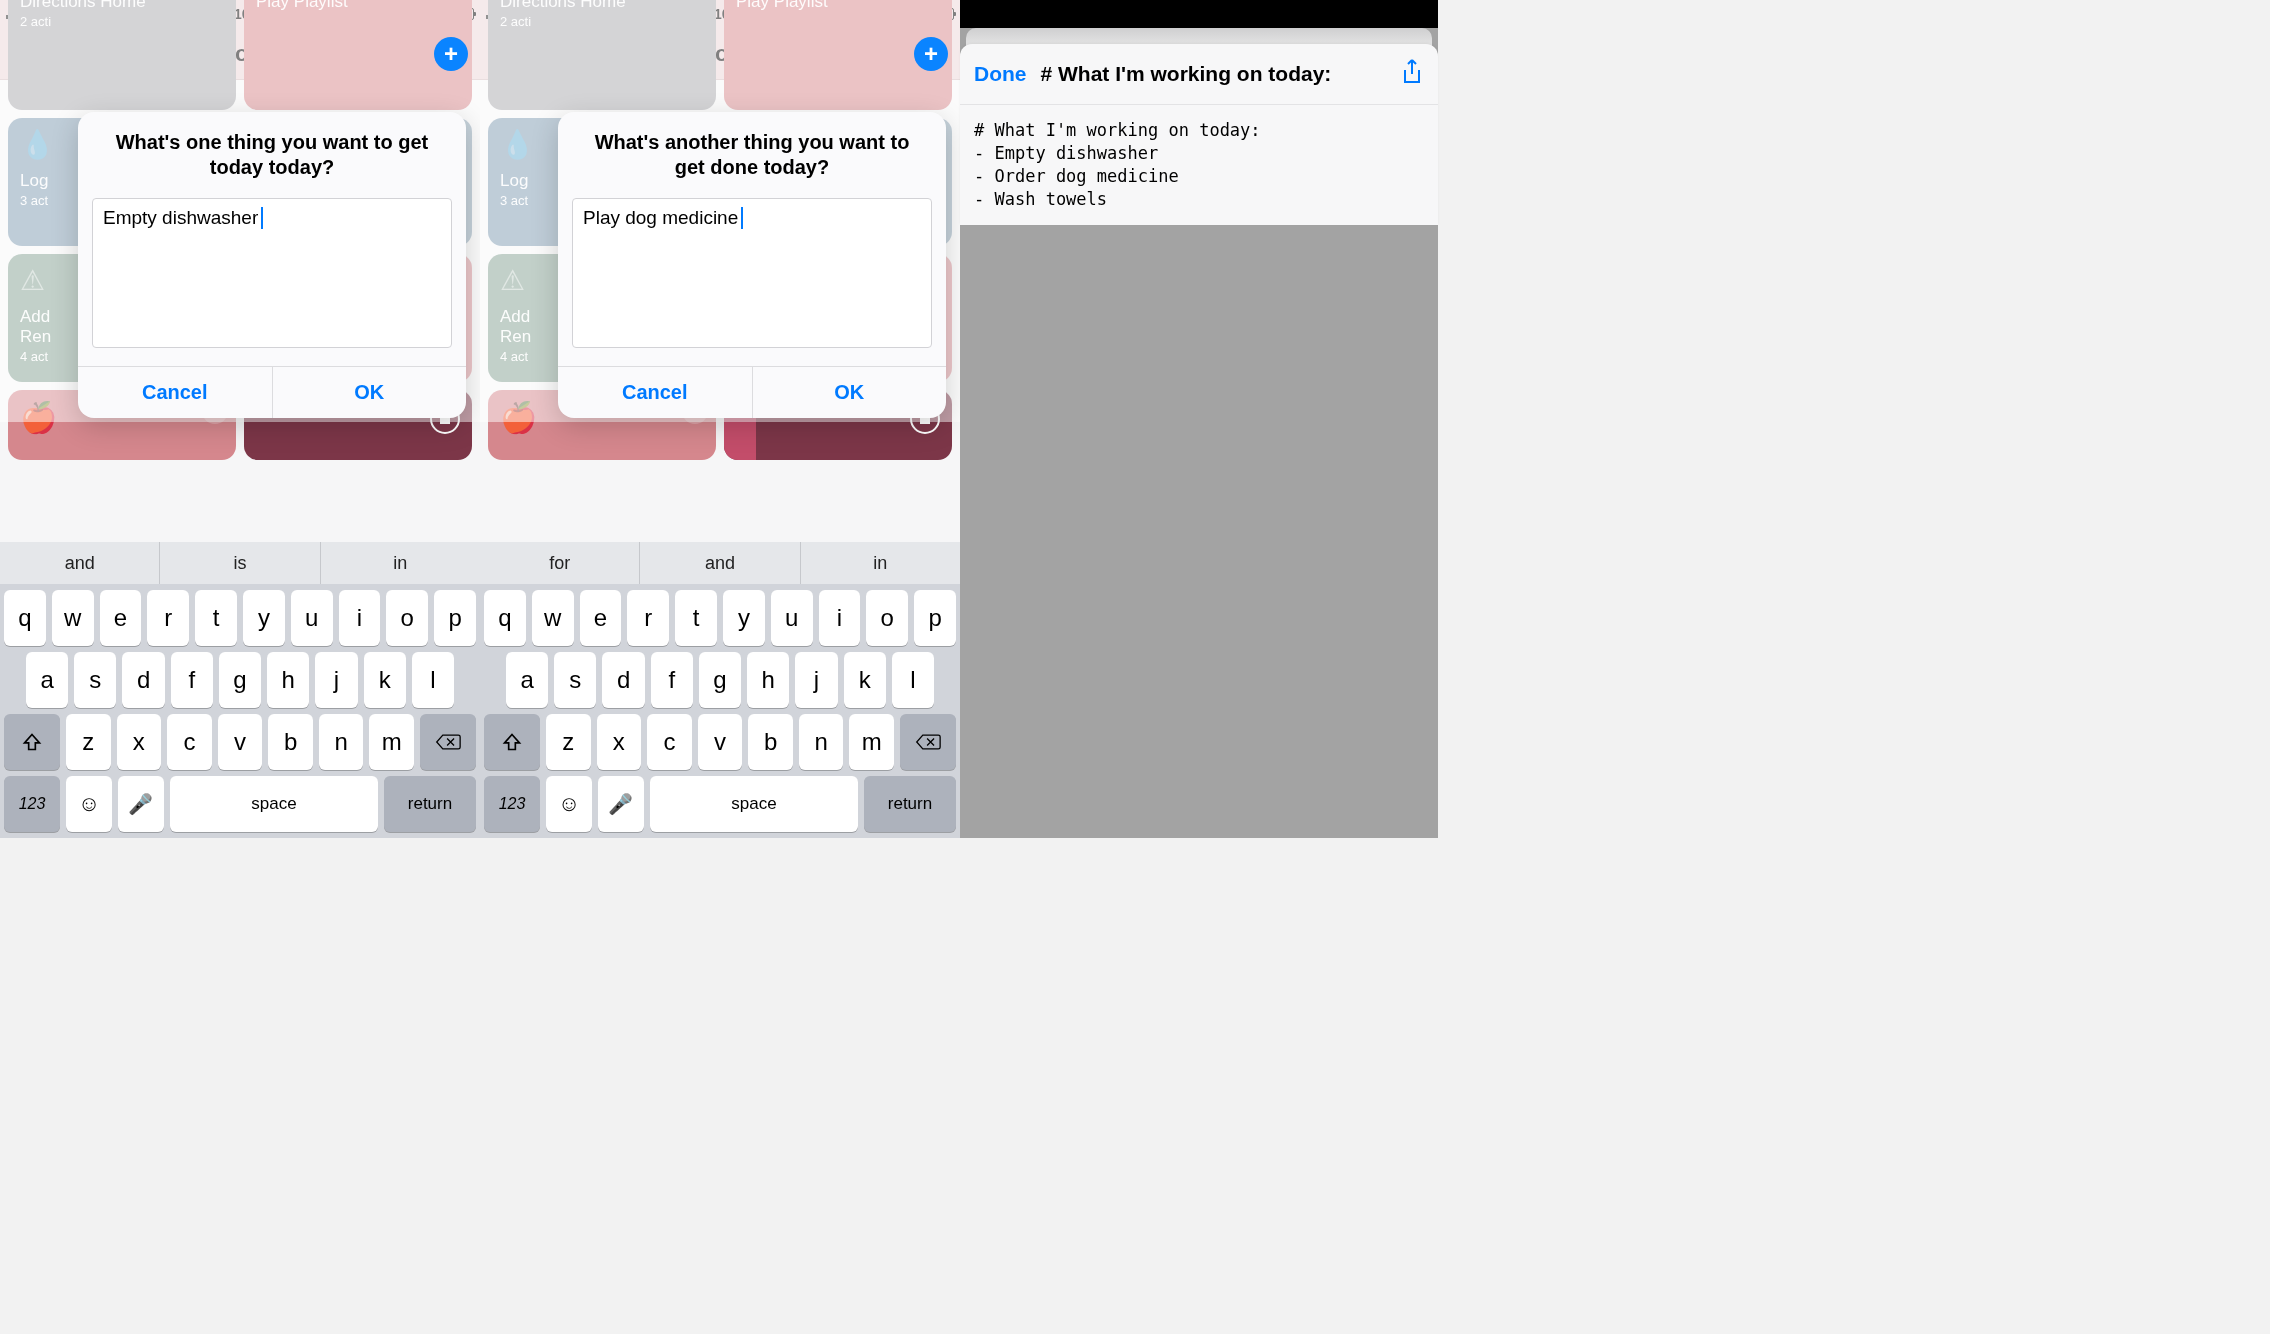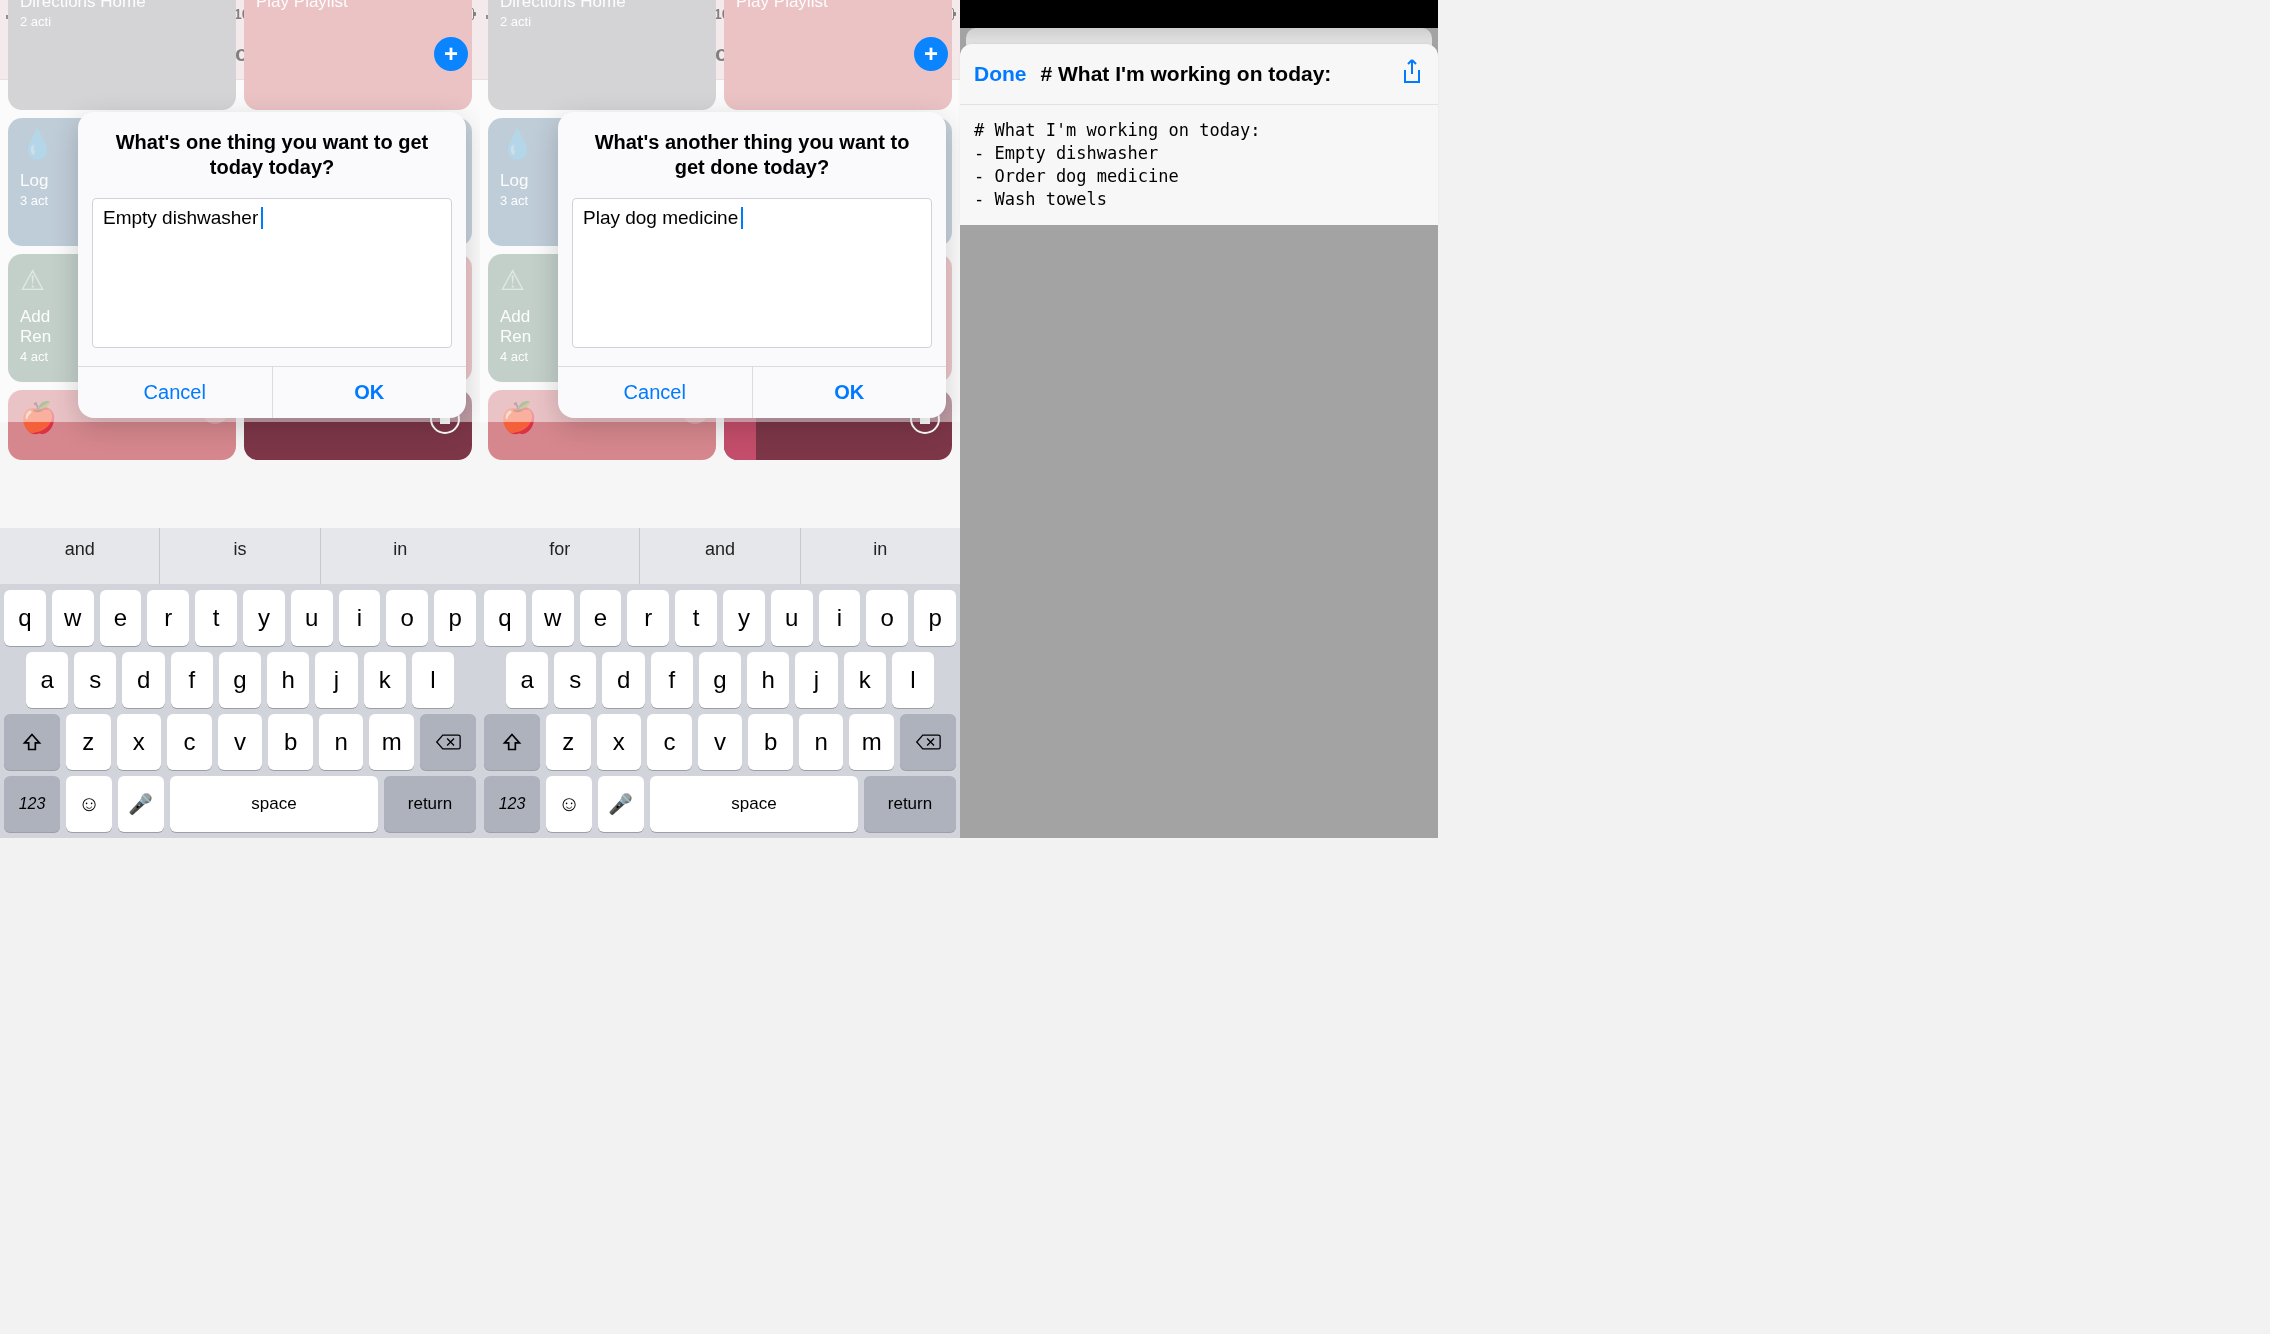--- a/index.html
+++ b/index.html
@@ -41,26 +41,26 @@
 
   
   .dim { position:absolute; inset:0; background:rgba(255,255,255,0.5); }
 
   
   .alert { position:absolute; top:112px; left:78px; right:14px; background:#fafafc; border-radius:16px; box-shadow:0 8px 28px rgba(0,0,0,0.18); overflow:hidden; }
   .alert-title { padding:18px 20px 10px; text-align:center; font-size:20px; font-weight:600; color:#000; line-height:1.25;}
   .alert-input { margin:8px 14px 18px; height:150px; border:1px solid #d2d2d6; background:#fff; border-radius:4px; padding:8px 10px; font-size:19px; color:#000; display:flex; align-items:flex-start;}
   .cursor { display:inline-block; width:2px; height:22px; background:#007aff; margin-left:3px; vertical-align:middle;}
   .alert-buttons { display:flex; border-top:1px solid #dcdcdf;}
-  .alert-btn { flex:1; text-align:center; padding:14px 0; font-size:20px; color:#007aff;}
+  .alert-btn { flex:1; text-align:center; padding:14px 0; font-size:20px; color:#007aff;font-weight:bold;}
   .alert-btn.ok { font-weight:600; border-left:1px solid #dcdcdf;}
 
   
   .kb { position:absolute; bottom:0; left:0; right:0; background:#d1d4da; }
-  .sugg { display:flex; background:#e5e7ea; height:56px;}
+  .sugg { display:flex; background:#e5e7ea; height:42px;}
   .sugg div { flex:1; text-align:center; line-height:42px; font-size:18px; color:#222; border-right:1px solid #c6c8cc;}
   .sugg div:last-child{border-right:none;}
   .krow { display:flex; gap:6px; padding:6px 4px 0; justify-content:center;}
   .key { background:#fff; border-radius:6px; height:56px; flex:1; display:flex; align-items:center; justify-content:center; font-size:24px; color:#000; box-shadow:0 1px 0 rgba(0,0,0,0.25);}
   .krow.r2 { padding-left:26px; padding-right:26px; }
   .key.shift, .key.bksp { flex:0 0 56px; background:#adb2bc;}
   .krow.r4 { padding:6px 4px 6px;}
   .key.num { flex:0 0 56px; background:#adb2bc; font-size:16px;font-style:italic;}
   .key.emoji { flex:0 0 46px; background:#fff; font-size:22px;}
   .key.mic { flex:0 0 46px; background:#fff; font-size:20px;}

